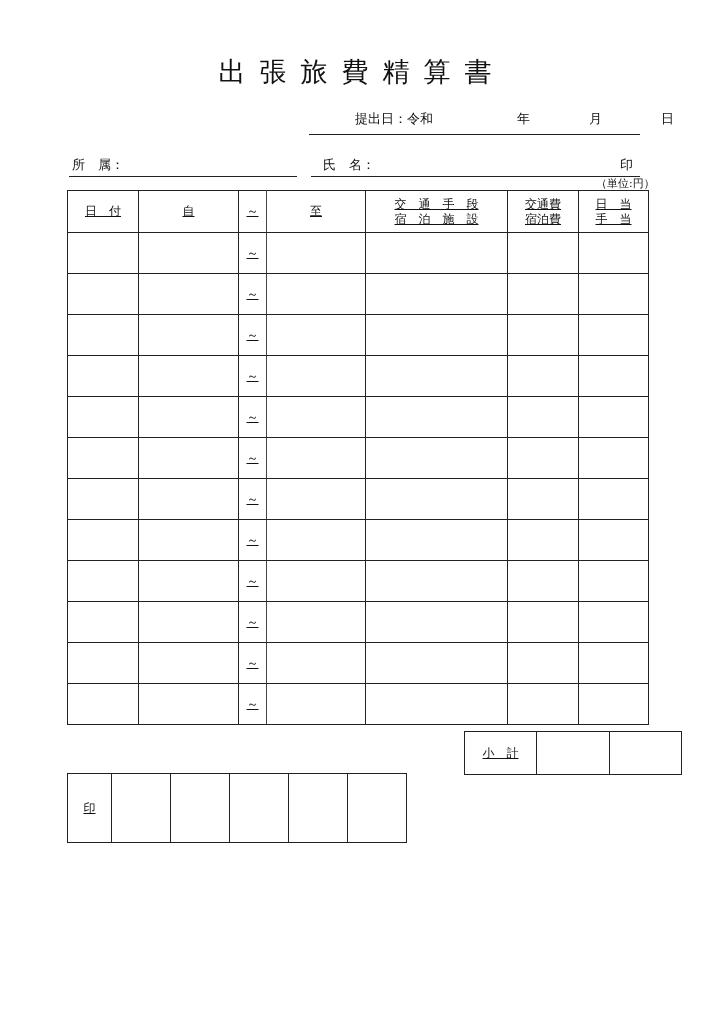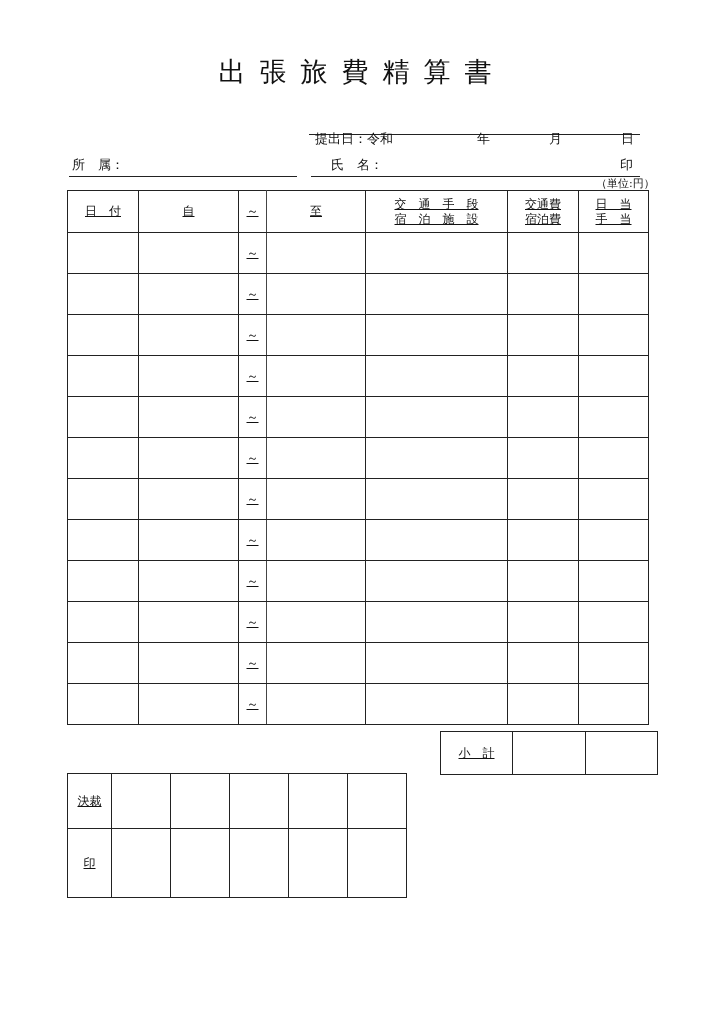--- a/index.html
+++ b/index.html
@@ -1,32 +1,32 @@
 <!DOCTYPE html>
 <html><head>
 <meta charset="utf-8">
 <style>
   html, body { margin:0; padding:0; background:#ffffff; }
   body { width:724px; height:1024px; position:relative; overflow:hidden;
          font-family:"DejaVu Sans", "Liberation Sans", sans-serif; color:#111; }
   .abs { position:absolute; }
   .title { left:0; width:724px; top:54px; text-align:center; font-size:27px; letter-spacing:14px; font-weight:500; }
   .submit-line { left:309px; top:110px; width:331px; height:24px; border-bottom:1.5px solid #222; font-size:13px; }
-  .submit-line span { position:absolute; top:20px; }
+  .submit-line span { position:absolute; top:0;margin-left:40px; }
   .field { font-size:13px; }
   .underline { border-bottom:1.5px solid #222; }
   .unit { font-size:11px; }
   table { border-collapse:collapse;text-decoration:underline; }
   .main { position:absolute; left:67px; top:190px; }
   .main td { border:1.5px solid #222; font-size:12px; text-align:center; padding:0; }
   .main td.tl { border-left:1px solid #999; border-right:1px solid #444; width:27px; }
   .main tr.hdr td { height:41px; }
   .main tr.row td { height:40px; }
   .two { line-height:15px; }
-  .sub { position:absolute; left:440px; top:731px; }
+  .sub { position:absolute; left:464px; top:731px; }
   .sub td { border:1.5px solid #222; font-size:12px; text-align:center; height:40px; }
   .appr { position:absolute; left:67px; top:773px; }
   .appr td { border:1.5px solid #222; font-size:12px; text-align:center; width:56px; }
   .appr td.lbl { width:41px; }
 </style>
 </head>
 <body>
 
 <div class="abs title">出張旅費精算書</div>
 
@@ -35,21 +35,21 @@
   <span style="left:168px">年</span>
   <span style="left:240px">月</span>
   <span style="left:312px">日</span>
 </div>
 
 <div class="abs field underline" style="left:69px;top:154px;width:228px;height:22px;">
   <span style="position:absolute;left:3px;top:2px">所　属：</span>
 </div>
 
 <div class="abs field underline" style="left:311px;top:154px;width:329px;height:22px;">
-  <span style="position:absolute;left:20px;top:2px">氏　名：</span>
+  <span style="position:absolute;left:12px;top:2px">氏　名：</span>
   <span style="position:absolute;left:309px;top:2px">印</span>
 </div>
 
 <div class="abs unit" style="left:596px;top:176px;">（単位:円）</div>
 
 <table class="main">
   <tbody>
       <tr class="hdr">
     <td style="width:70px">日　付</td>
     <td style="width:99px">自</td>
@@ -186,28 +186,20 @@
       <tr>
     <td style="width:69px">小　計</td>
     <td style="width:70px"></td>
     <td style="width:69px"></td>
   </tr>
 </tbody>
   </table>
 
 <table class="appr">
   <tbody>
-      <tr style="height:55px">
-    <td class="lbl">決裁</td>
-    <td></td>
-        <td></td>
-        <td></td>
-        <td></td>
-        <td></td>
-  </tr>
   <tr style="height:69px">
     <td class="lbl">印</td>
     <td></td>
         <td></td>
         <td></td>
         <td></td>
         <td></td>
   </tr>
 </tbody>
   </table>

